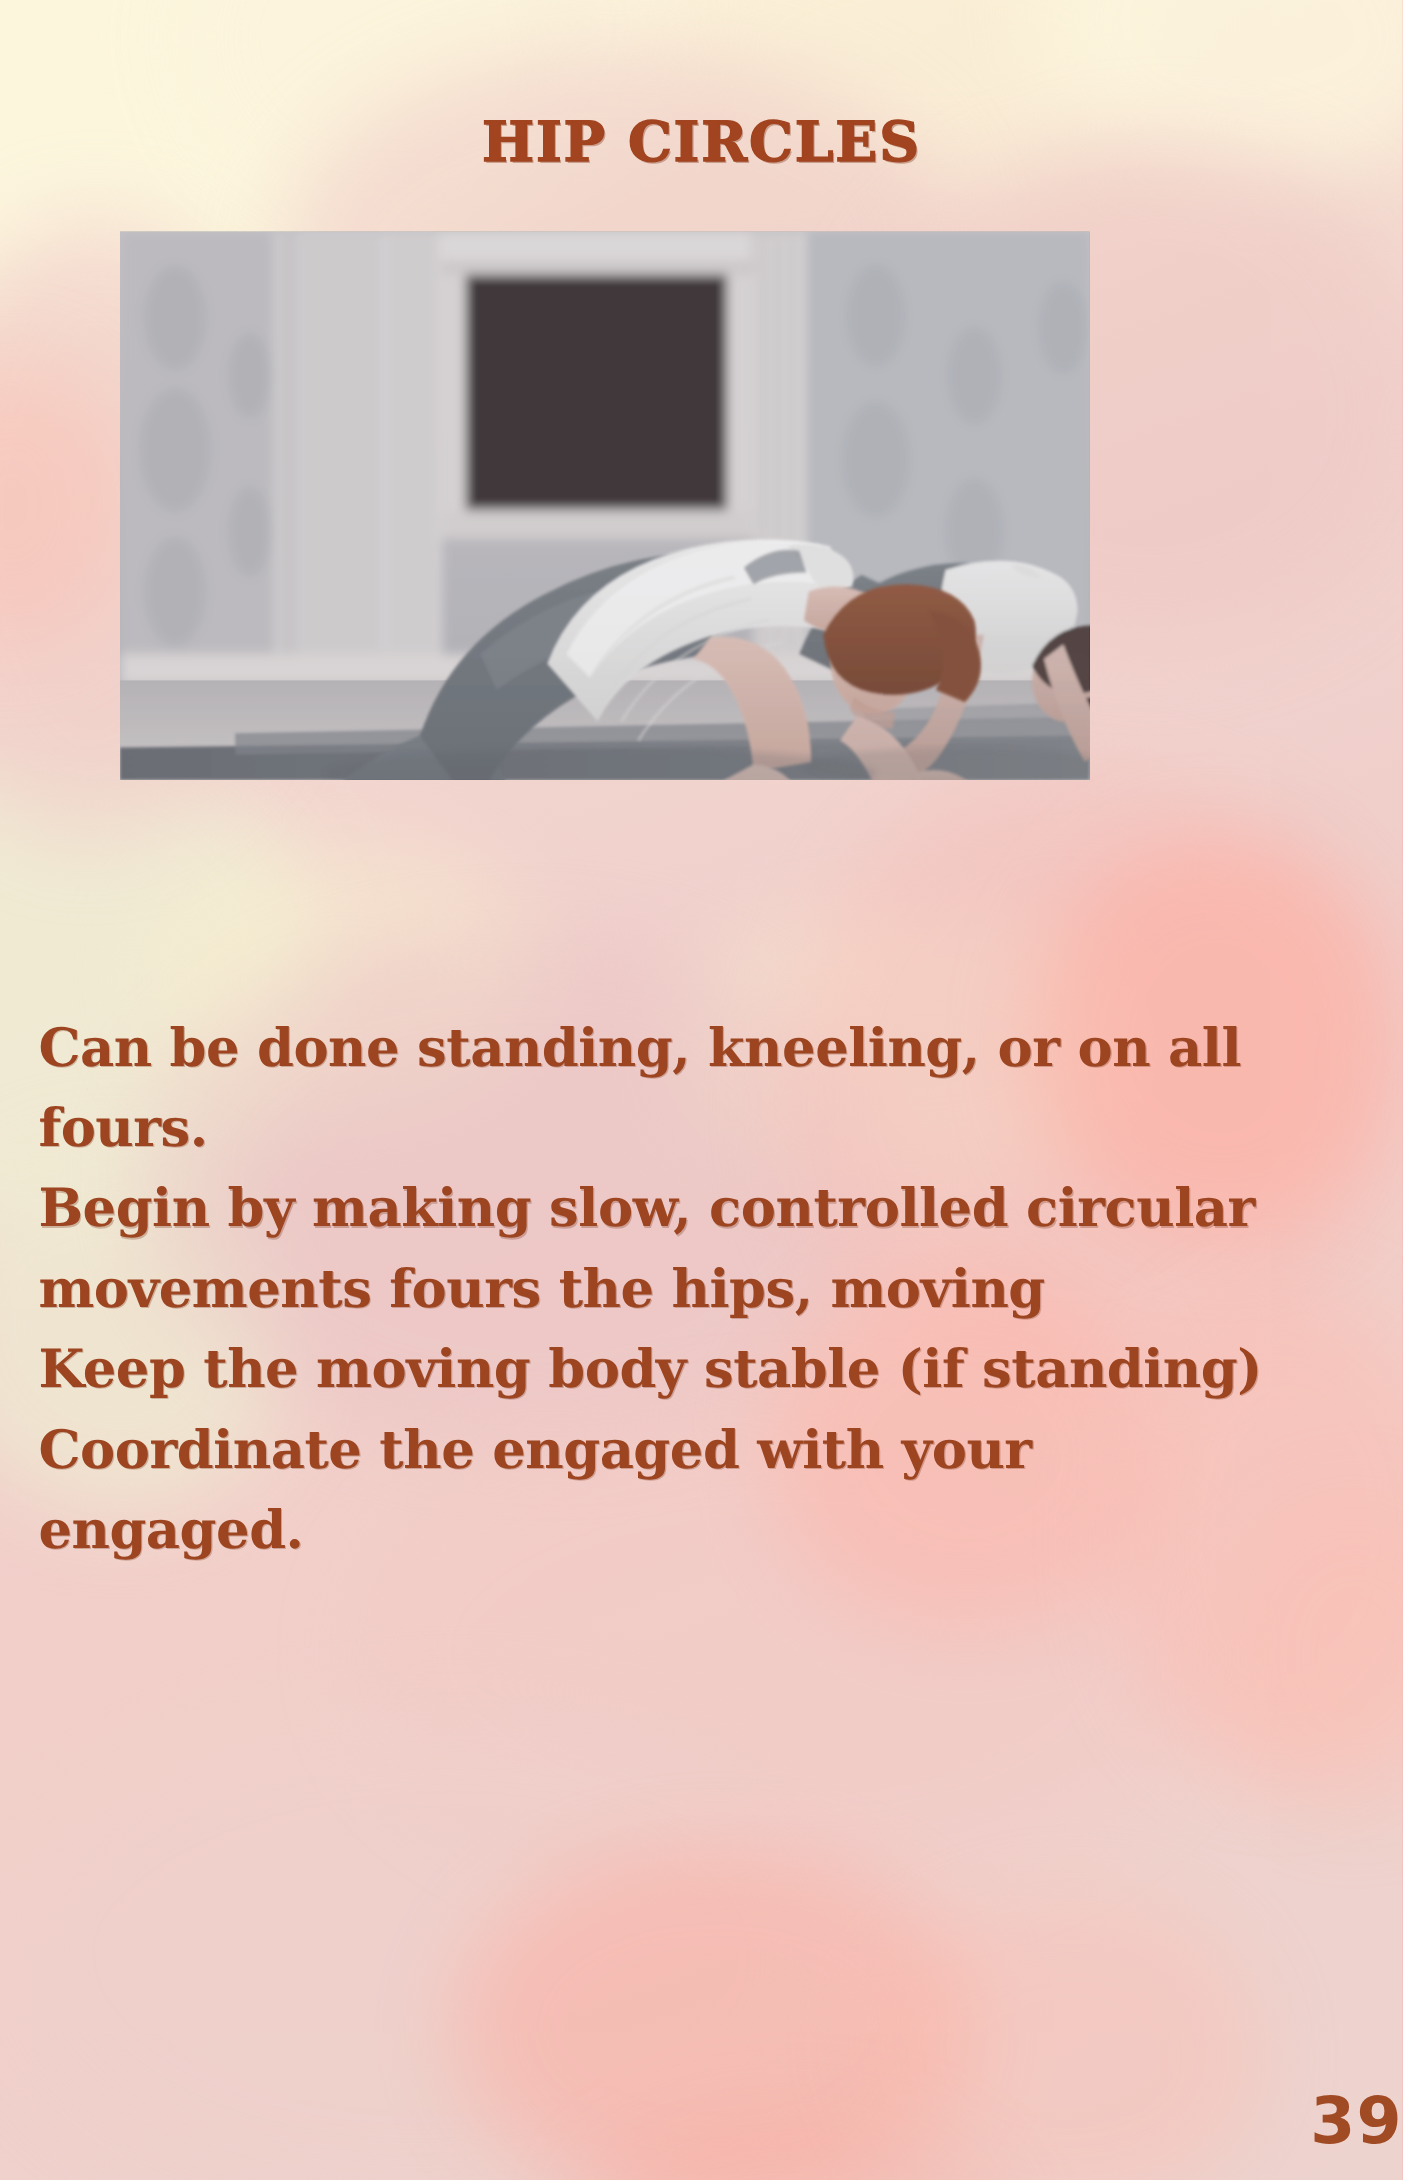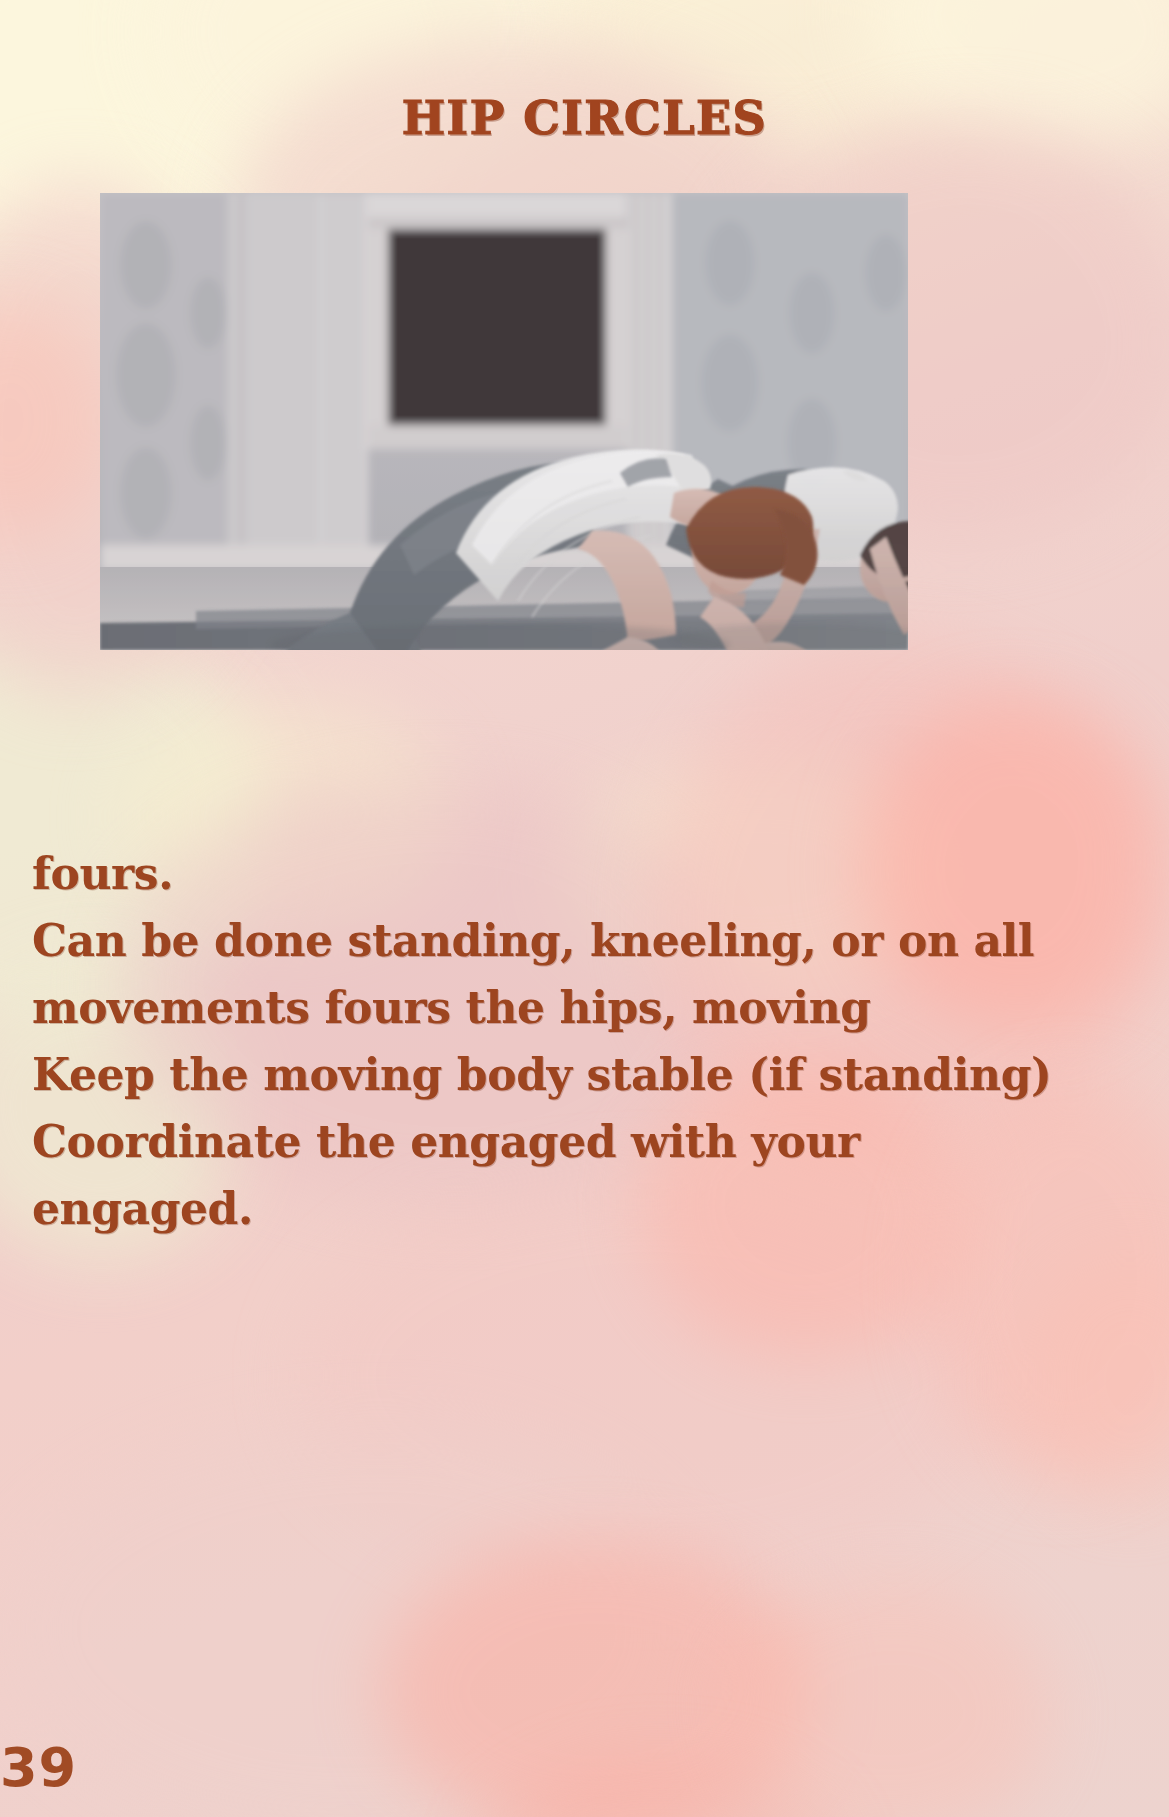--- a/index.html
+++ b/index.html
@@ -122,21 +122,21 @@
     white-space: nowrap;
     text-shadow: 1px 1px 0 rgba(120, 46, 20, .28);
   }
 
   
   .page-number {
     position: absolute;
     left: 0;
     bottom: 18px;
     width: 1169px;
-    text-align: left;
+    text-align: right;
     font-family: "DejaVu Sans", "Liberation Sans", sans-serif;
     font-weight: 700;
     font-size: 54px;
     color: #a14b25;
     letter-spacing: 1px;
   }
 </style>
 </head>
 <body>
 
@@ -341,22 +341,23 @@
         <ellipse cx="400" cy="452" rx="230" ry="22" fill="#4e5359" opacity=".22" filter="url(#softer)"></ellipse>
         <ellipse cx="700" cy="446" rx="130" ry="16" fill="#4e5359" opacity=".18" filter="url(#softer)"></ellipse>
       </g>
 
       <rect x="0" y="0" width="808" height="457" fill="#8f94a6" opacity=".10"></rect>
       <rect x="0" y="0" width="808" height="457" fill="#e8d7d2" opacity=".07"></rect>
     </svg>
   </div>
 
   <div class="body-copy">
+    <div class="body-line">Can be done standing, kneeling, or on all</div>
     <div class="body-line">fours.</div>
-    <div class="body-line">Can be done standing, kneeling, or on all</div>
+    <div class="body-line">Begin by making slow, controlled circular</div>
     <div class="body-line">movements fours the hips, moving</div>
     <div class="body-line">Keep the moving body stable (if standing)</div>
     <div class="body-line">Coordinate the engaged with your</div>
     <div class="body-line">engaged.</div>
   </div>
 
   <div class="page-number">39</div>
 
 </div>
 

